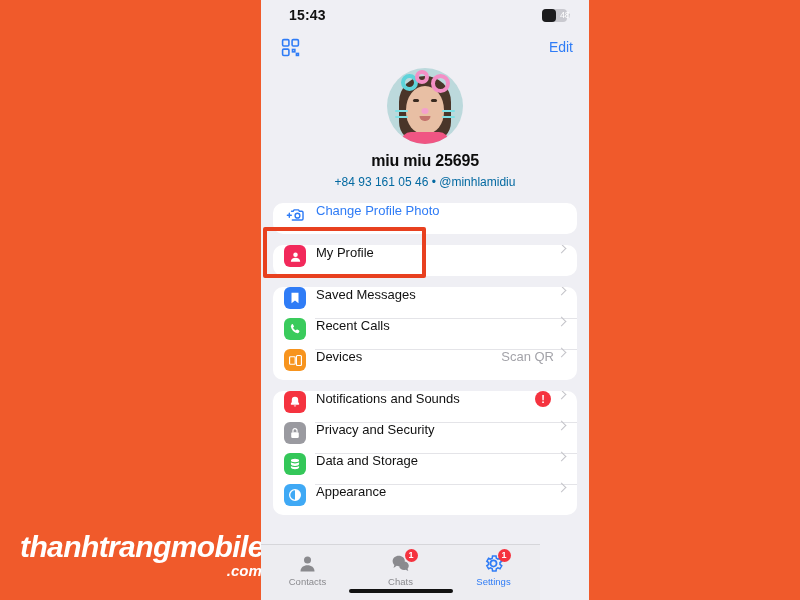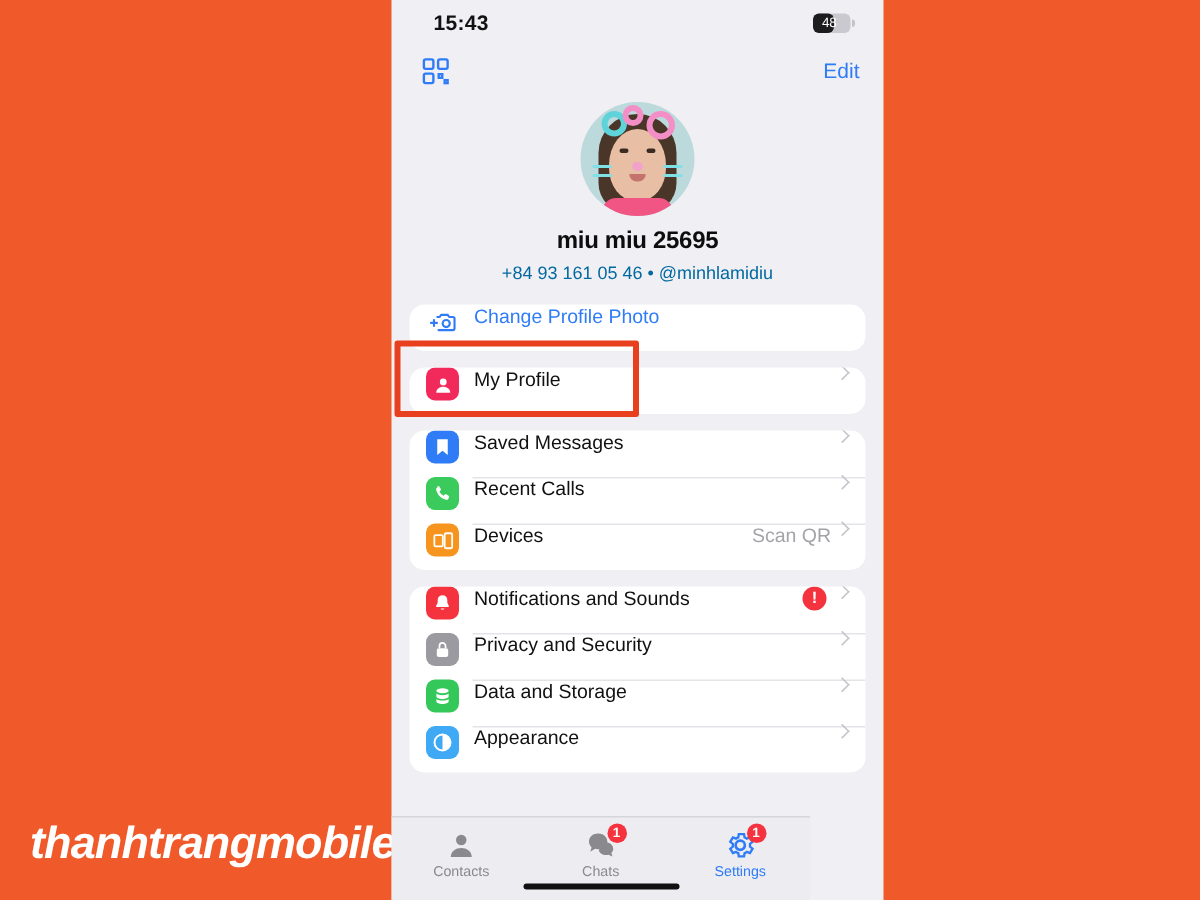--- a/index.html
+++ b/index.html
@@ -83,21 +83,21 @@
     height: 13px; width: 14px;
     border-radius: 4px;
     background: #1c1c1e;
   }
   .battery-num {
     position: relative;
     z-index: 2;
     font-size: 9px;
     font-weight: normal;
     color: #fff;
-    padding-left: 6px;
+    padding-left: 18px;
     letter-spacing: -0.2px;
     text-align: right;
   }
 
   
   .header-row {
     height: 34px;
     display: flex;
     align-items: center;
     justify-content: space-between;
@@ -343,20 +343,21 @@
     background: #111;
   }
 </style>
 </head>
 <body>
 
 <div id="root">
 
   <div id="watermark">
     <span class="wm-main">thanhtrangmobile</span>
+    <span class="wm-sub">.com</span>
   </div>
 
   <div id="phone">
 
     <div class="statusbar">
       <div class="status-time">15:43</div>
       <div class="status-right">
         <div class="battery">
           <div class="battery-fill"></div>
           <span class="battery-num">48</span>

